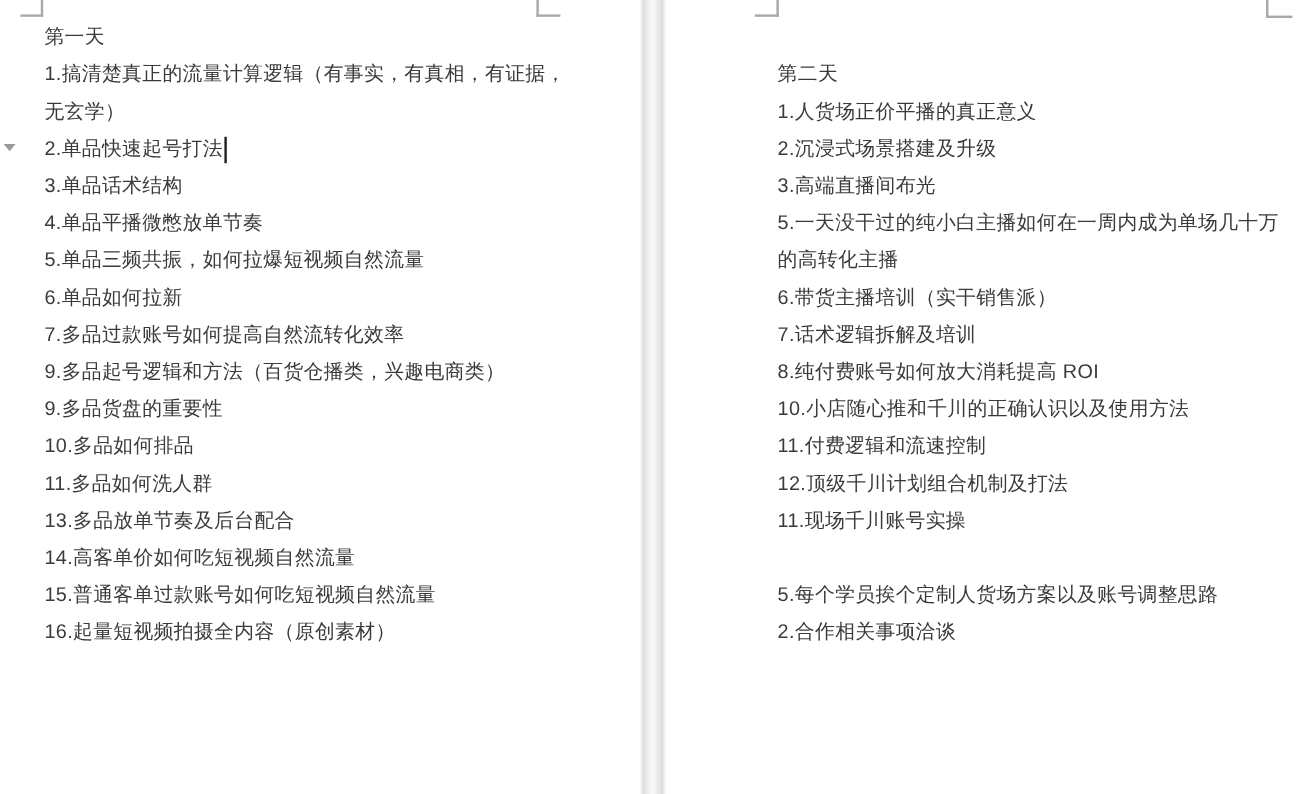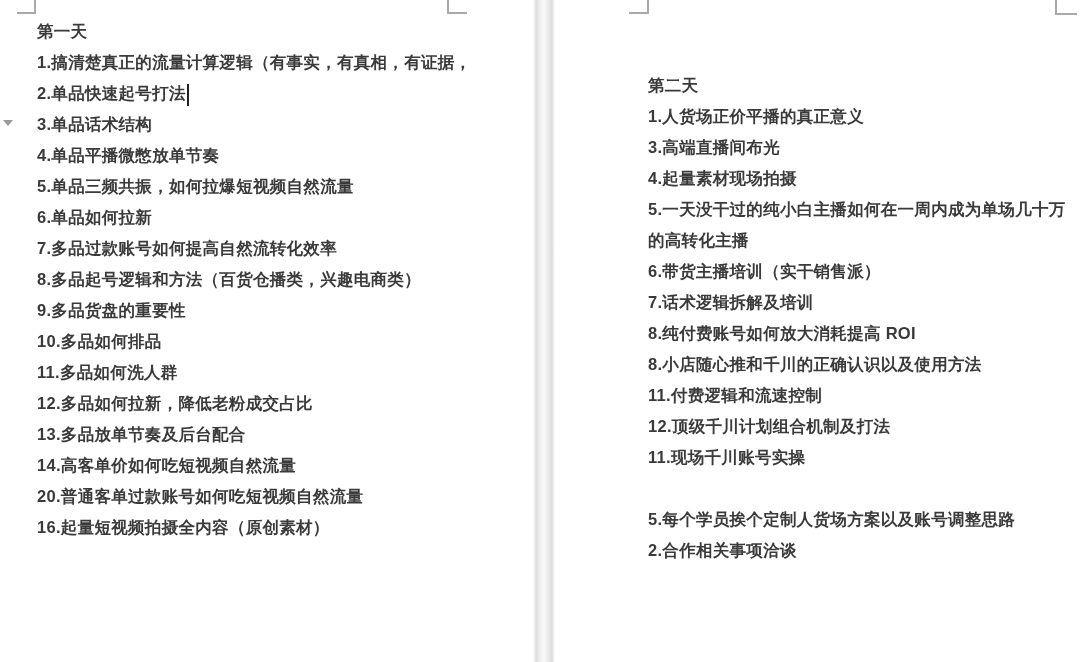--- a/index.html
+++ b/index.html
@@ -11,23 +11,23 @@
   }
   .page{position:absolute;top:0;height:662px;background:var(--page_bg,#fff);}
   #page1{left:0;width:533px;}
   #page2{left:555px;width:525px;}
   .page-gap{
     position:absolute;top:0;left:533px;width:22px;height:662px;
     background:linear-gradient(to right,
       #ffffff 0%, #dedede 14%, #efefef 32%, #fafafa 50%,
       #f0f0f0 62%, #dcdcdc 86%, #ffffff 100%);
   }
-  .page-text{position:absolute;white-space:nowrap;font-size:16.5px;font-weight:bold;}
+  .page-text{position:absolute;white-space:nowrap;font-size:16.5px;}
   #page1-text{left:37px;top:16px;width:412px;}
-  #page2-text{left:648px;top:47px;width:412px;margin-top:23px;}
+  #page2-text{left:648px;top:47px;width:412px;}
   .line{height:31px;line-height:31px;letter-spacing:0.3px;}
   .caret{
     display:inline-block;width:2px;height:22px;margin-left:1px;
     background:var(--caret,#1f1f1f);vertical-align:middle;
   }
   .corner-mark{position:absolute;top:0;}
   .corner-mark.br{border-right:2px solid var(--margin_mark,#a9a9a9);border-bottom:2px solid var(--margin_mark,#a9a9a9);}
   .corner-mark.bl{border-left:2px solid var(--margin_mark,#a9a9a9);border-bottom:2px solid var(--margin_mark,#a9a9a9);}
   #mark-tl-p1{left:17px;width:17px;height:12px;}
   #mark-tr-p1{left:447px;width:18px;height:12px;}
@@ -49,46 +49,46 @@
 <div class="corner-mark br" id="mark-tl-p1"></div>
 <div class="corner-mark bl" id="mark-tr-p1"></div>
 <div class="corner-mark br" id="mark-tl-p2"></div>
 <div class="corner-mark bl" id="mark-tr-p2"></div>
 
 <div class="outline-triangle"></div>
 
 <div class="page-text" id="page1-text">
     <div class="line"><span>第一天</span></div>
     <div class="line"><span>1.搞清楚真正的流量计算逻辑（有事实，有真相，有证据，</span></div>
+    <div class="line"><span>无玄学）</span></div>
     <div class="line"><span>2.单品快速起号打法</span><span class="caret"></span></div>
     <div class="line"><span>3.单品话术结构</span></div>
     <div class="line"><span>4.单品平播微憋放单节奏</span></div>
     <div class="line"><span>5.单品三频共振，如何拉爆短视频自然流量</span></div>
     <div class="line"><span>6.单品如何拉新</span></div>
     <div class="line"><span>7.多品过款账号如何提高自然流转化效率</span></div>
-    <div class="line"><span>8.多品起号逻辑和方法（百货仓播类，兴趣电商类）</span></div>
+    <div class="line"><span>9.多品起号逻辑和方法（百货仓播类，兴趣电商类）</span></div>
     <div class="line"><span>9.多品货盘的重要性</span></div>
     <div class="line"><span>10.多品如何排品</span></div>
     <div class="line"><span>11.多品如何洗人群</span></div>
-    <div class="line"><span>12.多品如何拉新，降低老粉成交占比</span></div>
     <div class="line"><span>13.多品放单节奏及后台配合</span></div>
     <div class="line"><span>14.高客单价如何吃短视频自然流量</span></div>
-    <div class="line"><span>20.普通客单过款账号如何吃短视频自然流量</span></div>
+    <div class="line"><span>15.普通客单过款账号如何吃短视频自然流量</span></div>
     <div class="line"><span>16.起量短视频拍摄全内容（原创素材）</span></div>
   </div>
 <div class="page-text" id="page2-text">
     <div class="line"><span>第二天</span></div>
     <div class="line"><span>1.人货场正价平播的真正意义</span></div>
+    <div class="line"><span>2.沉浸式场景搭建及升级</span></div>
     <div class="line"><span>3.高端直播间布光</span></div>
-    <div class="line"><span>4.起量素材现场拍摄</span></div>
     <div class="line"><span>5.一天没干过的纯小白主播如何在一周内成为单场几十万</span></div>
     <div class="line"><span>的高转化主播</span></div>
     <div class="line"><span>6.带货主播培训（实干销售派）</span></div>
     <div class="line"><span>7.话术逻辑拆解及培训</span></div>
     <div class="line"><span>8.纯付费账号如何放大消耗提高 ROI</span></div>
-    <div class="line"><span>8.小店随心推和千川的正确认识以及使用方法</span></div>
+    <div class="line"><span>10.小店随心推和千川的正确认识以及使用方法</span></div>
     <div class="line"><span>11.付费逻辑和流速控制</span></div>
     <div class="line"><span>12.顶级千川计划组合机制及打法</span></div>
     <div class="line"><span>11.现场千川账号实操</span></div>
     <div class="line"><span></span></div>
     <div class="line"><span>5.每个学员挨个定制人货场方案以及账号调整思路</span></div>
     <div class="line"><span>2.合作相关事项洽谈</span></div>
   </div>
 
 </body></html>

